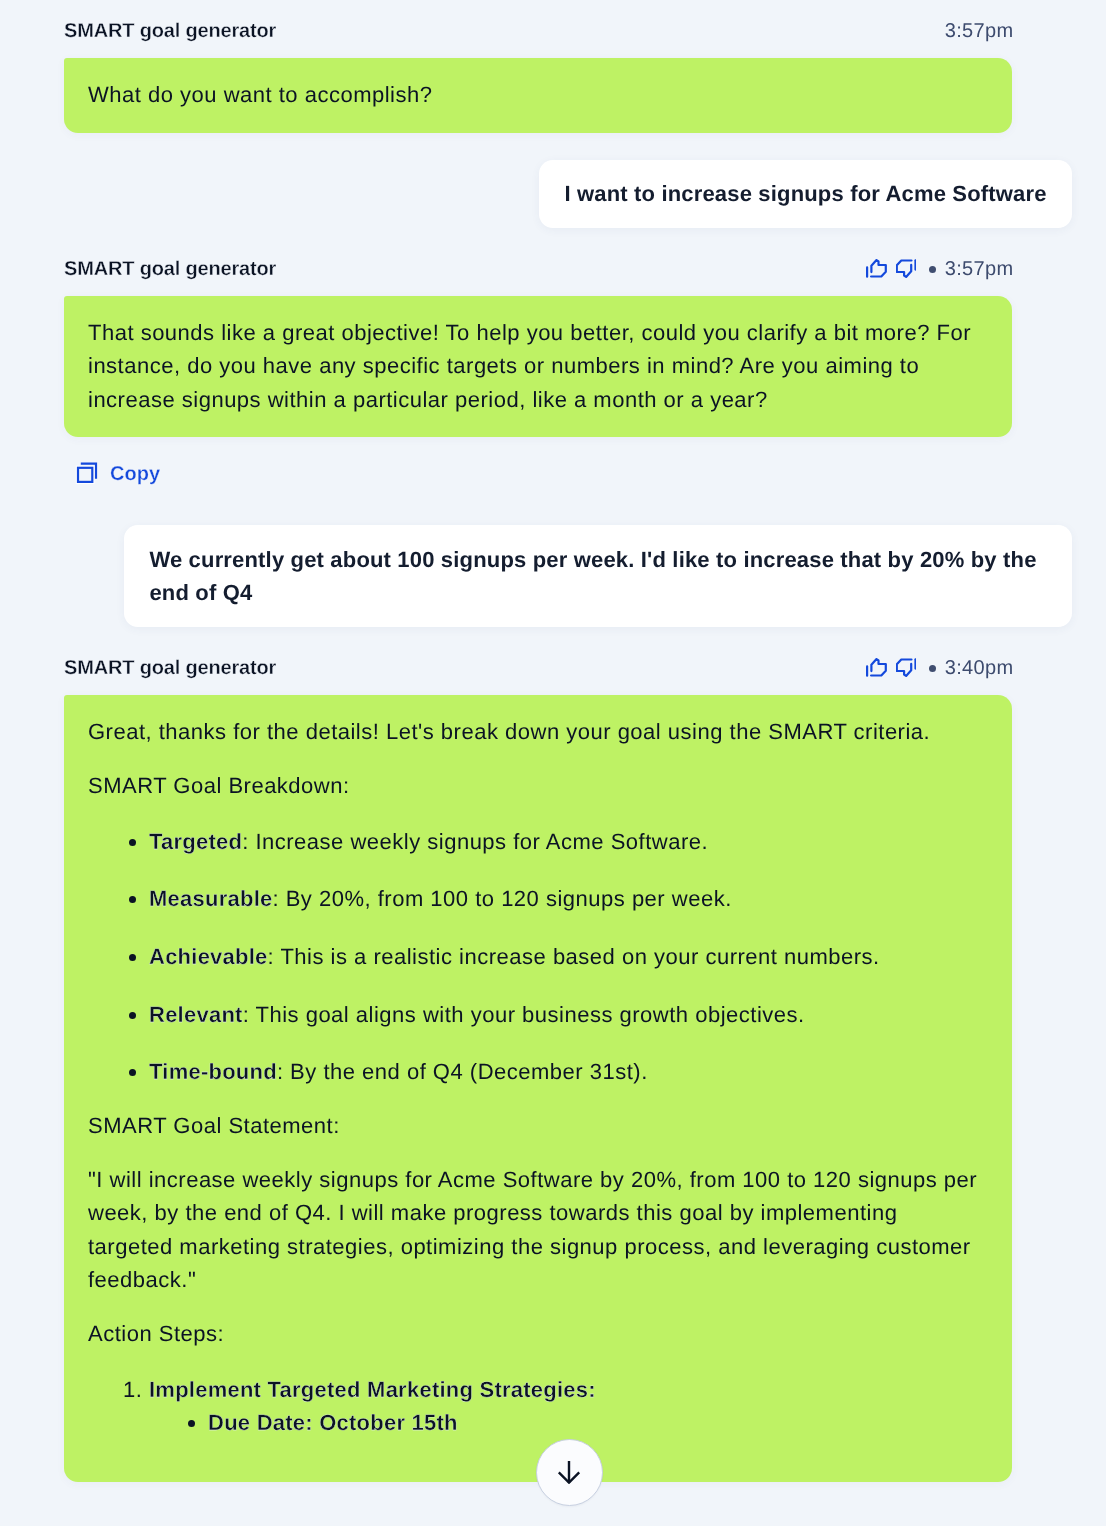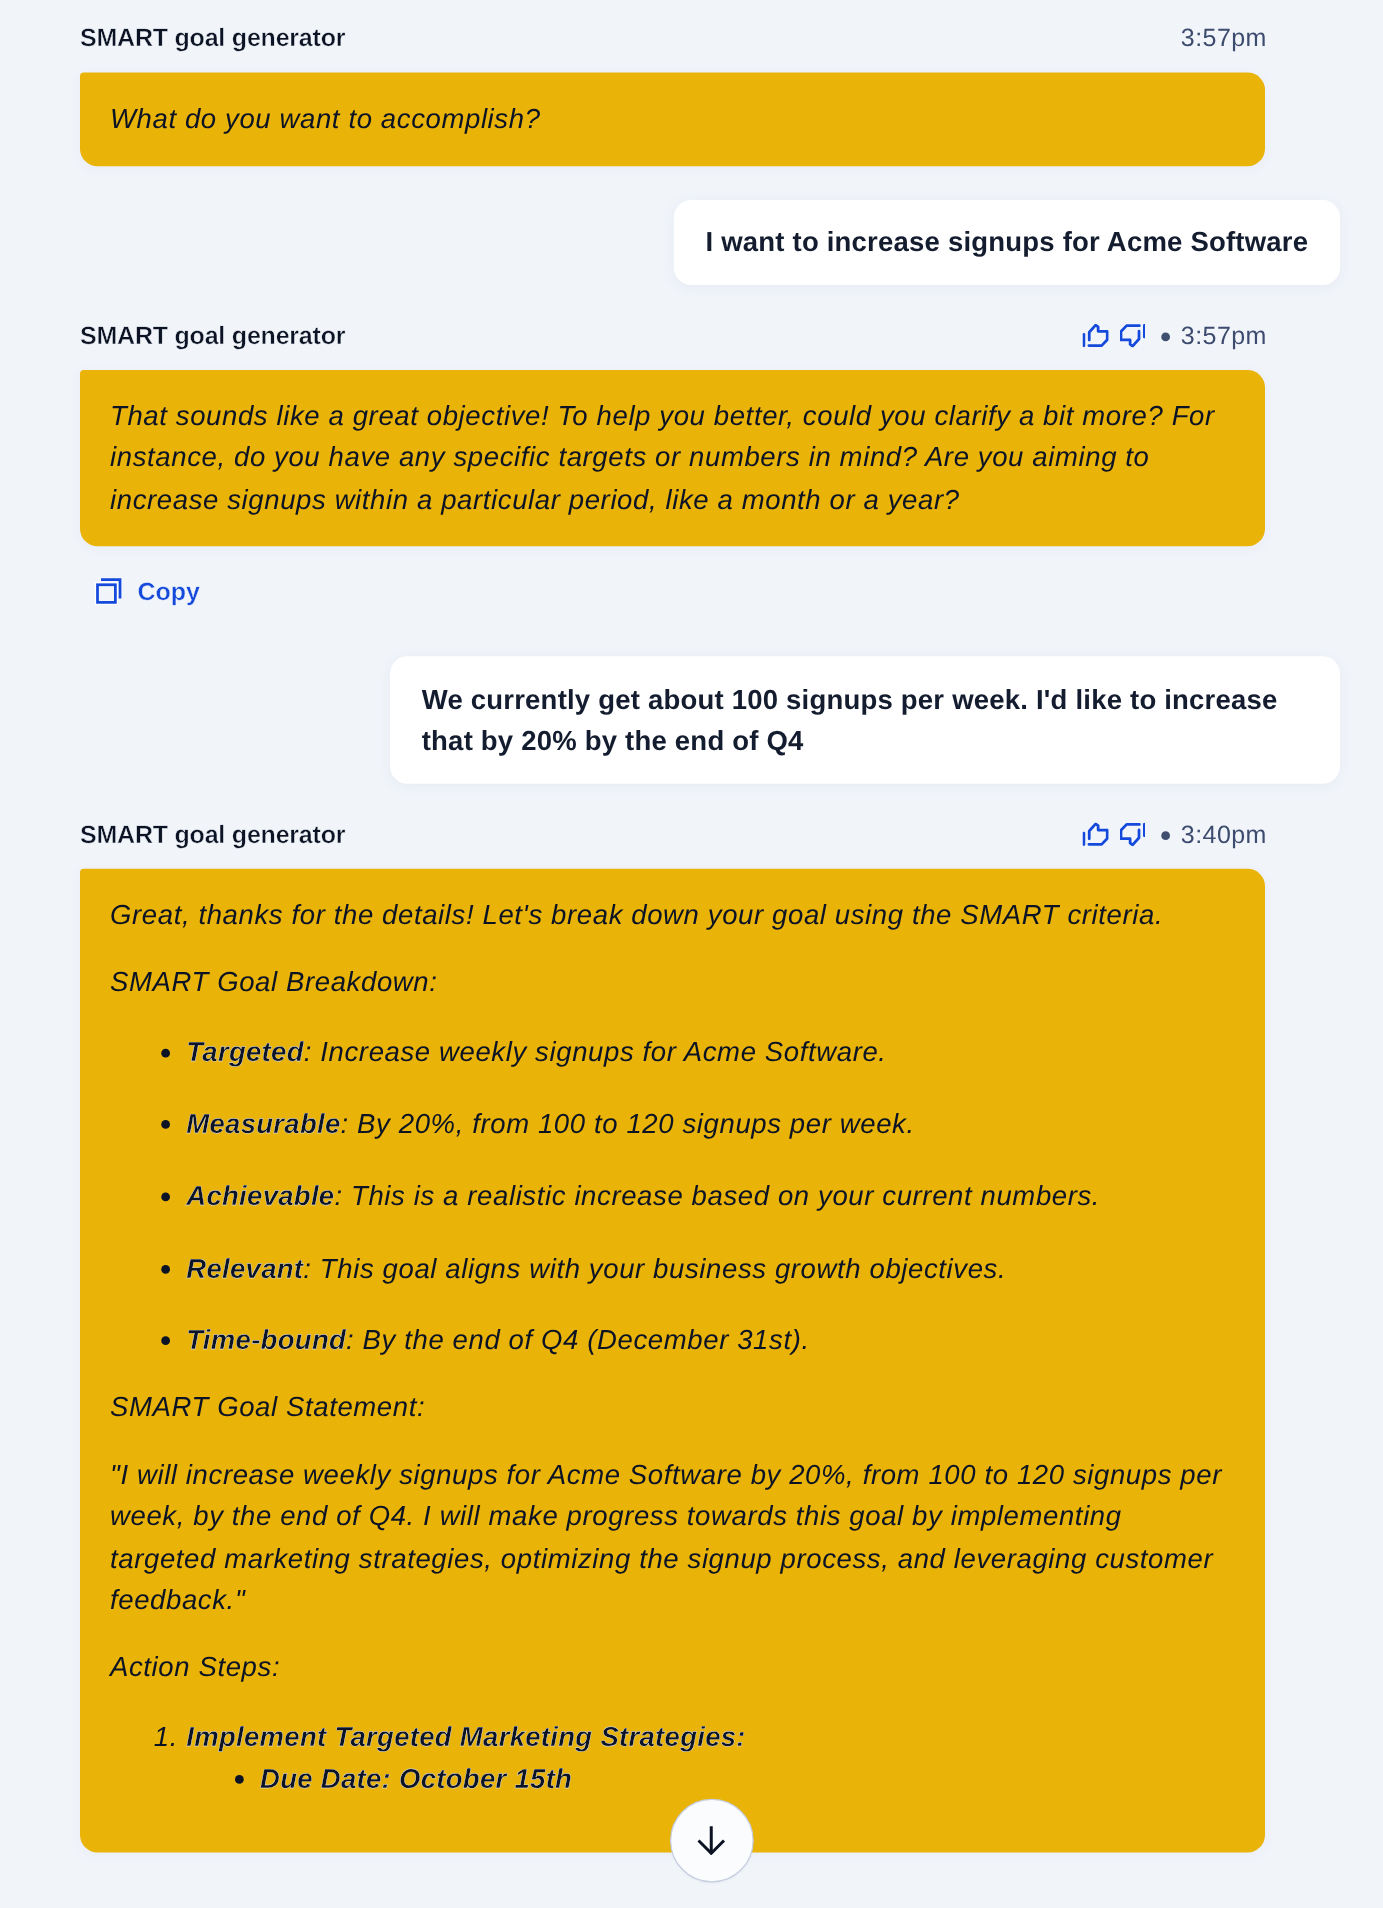--- a/index.html
+++ b/index.html
@@ -18,28 +18,27 @@
   .sender{font-size:20px;font-weight:700;color:#0b1324;line-height:24px;letter-spacing:-0.17px;-webkit-text-stroke:0.34px #f1f5fa;}
   .meta{display:flex;align-items:center;}
   .ts{font-size:20px;color:#3d4b6e;line-height:24px;letter-spacing:.35px;}
   .sep{display:inline-block;width:7px;height:7px;border-radius:50%;background:#404e70;margin:0 8.5px 0 13px;position:relative;top:1px;}
   .ico-btn{display:inline-flex;align-items:center;justify-content:center;color:#1449dc;position:relative;top:0px;}
   .ico-btn svg{display:block;}
   .ico-gap{width:9px;}
 
   
   .bot-bubble{
-    background:#eab308;color:#0b1324;
+    background:#bef264;color:#0b1324;
     font-size:22px;line-height:33.3px;letter-spacing:.5px;
     border-radius:3px 14px 14px 14px;
     padding:20px 24px 21.5px 24px;
     margin:0 94px 0 64px;
     box-sizing:border-box;
     box-shadow:0 2px 10px rgba(60,80,130,.045);
-    font-style:italic;
   }
   .user-row{display:flex;justify-content:flex-end;padding-right:34px;}
   .user-bubble{
     background:#ffffff;color:#141d2f;
     font-size:22px;line-height:33.3px;letter-spacing:.17px;
     border-radius:14px;
     padding:17.7px 25.4px 17.2px 25.4px;
     box-sizing:border-box;
     box-shadow:0 2px 10px rgba(60,80,130,.055);
     font-weight:bold;
@@ -123,21 +122,21 @@
           <path d="M6.9 2.6H21v14.1" stroke="currentColor" stroke-width="2.2"></path>
           <rect x="0.8" y="4.6" width="18.7" height="18.5" fill="#ffffff"></rect>
           <rect x="3" y="6.8" width="14.3" height="14.1" fill="#f1f5fa" stroke="currentColor" stroke-width="2.2"></rect>
         </svg>
     </span>
     <span class="copy-label">Copy</span>
   </div>
 
   
   <div class="user-row" style="margin-top:39px;">
-    <div class="user-bubble" style="width:760px;">We currently get about 100 signups per week. I'd like to increase that by 20% by the end of Q4</div>
+    <div class="user-bubble" style="width:948px;">We currently get about 100 signups per week. I'd like to increase that by 20% by the end of Q4</div>
   </div>
 
   
   <div class="hdr" style="margin-top:29px;">
     <span class="sender">SMART goal generator</span>
     <span class="meta">
       <span class="ico-btn">
         <svg width="20.6" height="19" viewBox="0 0 20.6 19" fill="none" stroke="currentColor" stroke-width="2.2" stroke-linecap="round" stroke-linejoin="round">
             <path d="M1.1 8.4V17.7"></path>
             <path d="M5.4 13.1V6.8L10.5 1.1l2 1.4V6h7.3v6.8l-4.5 4.7H5.1"></path>

